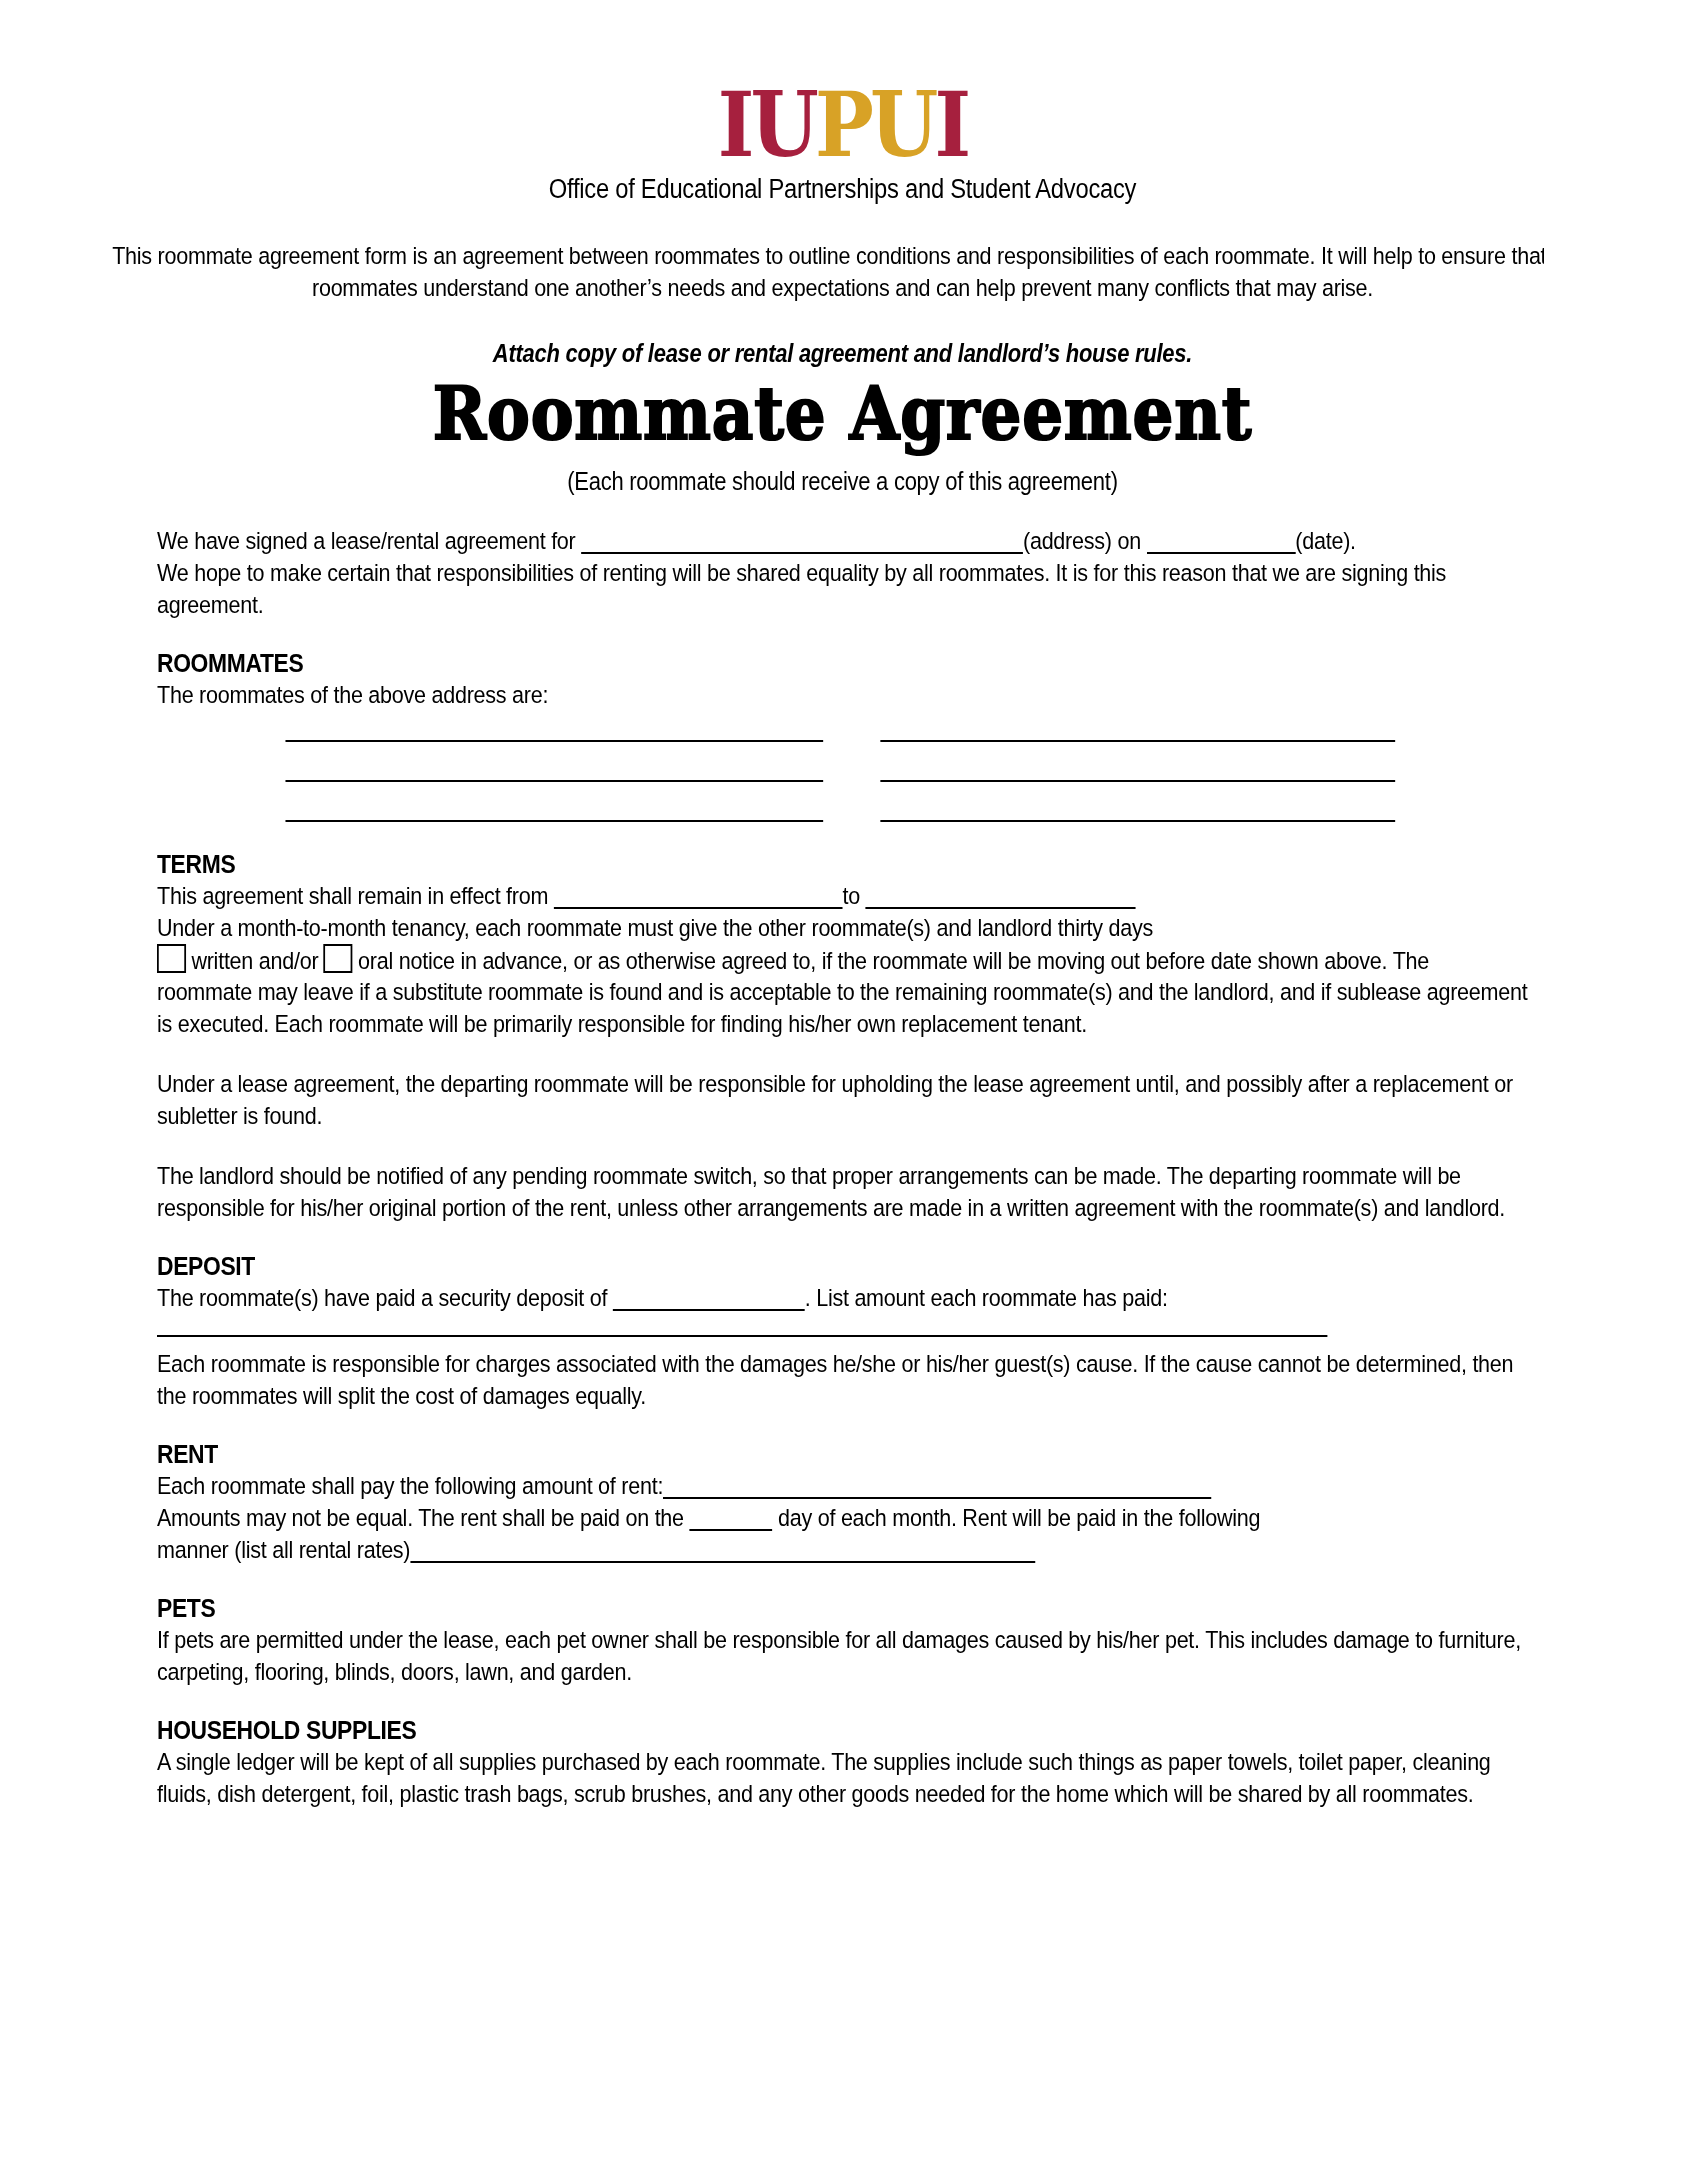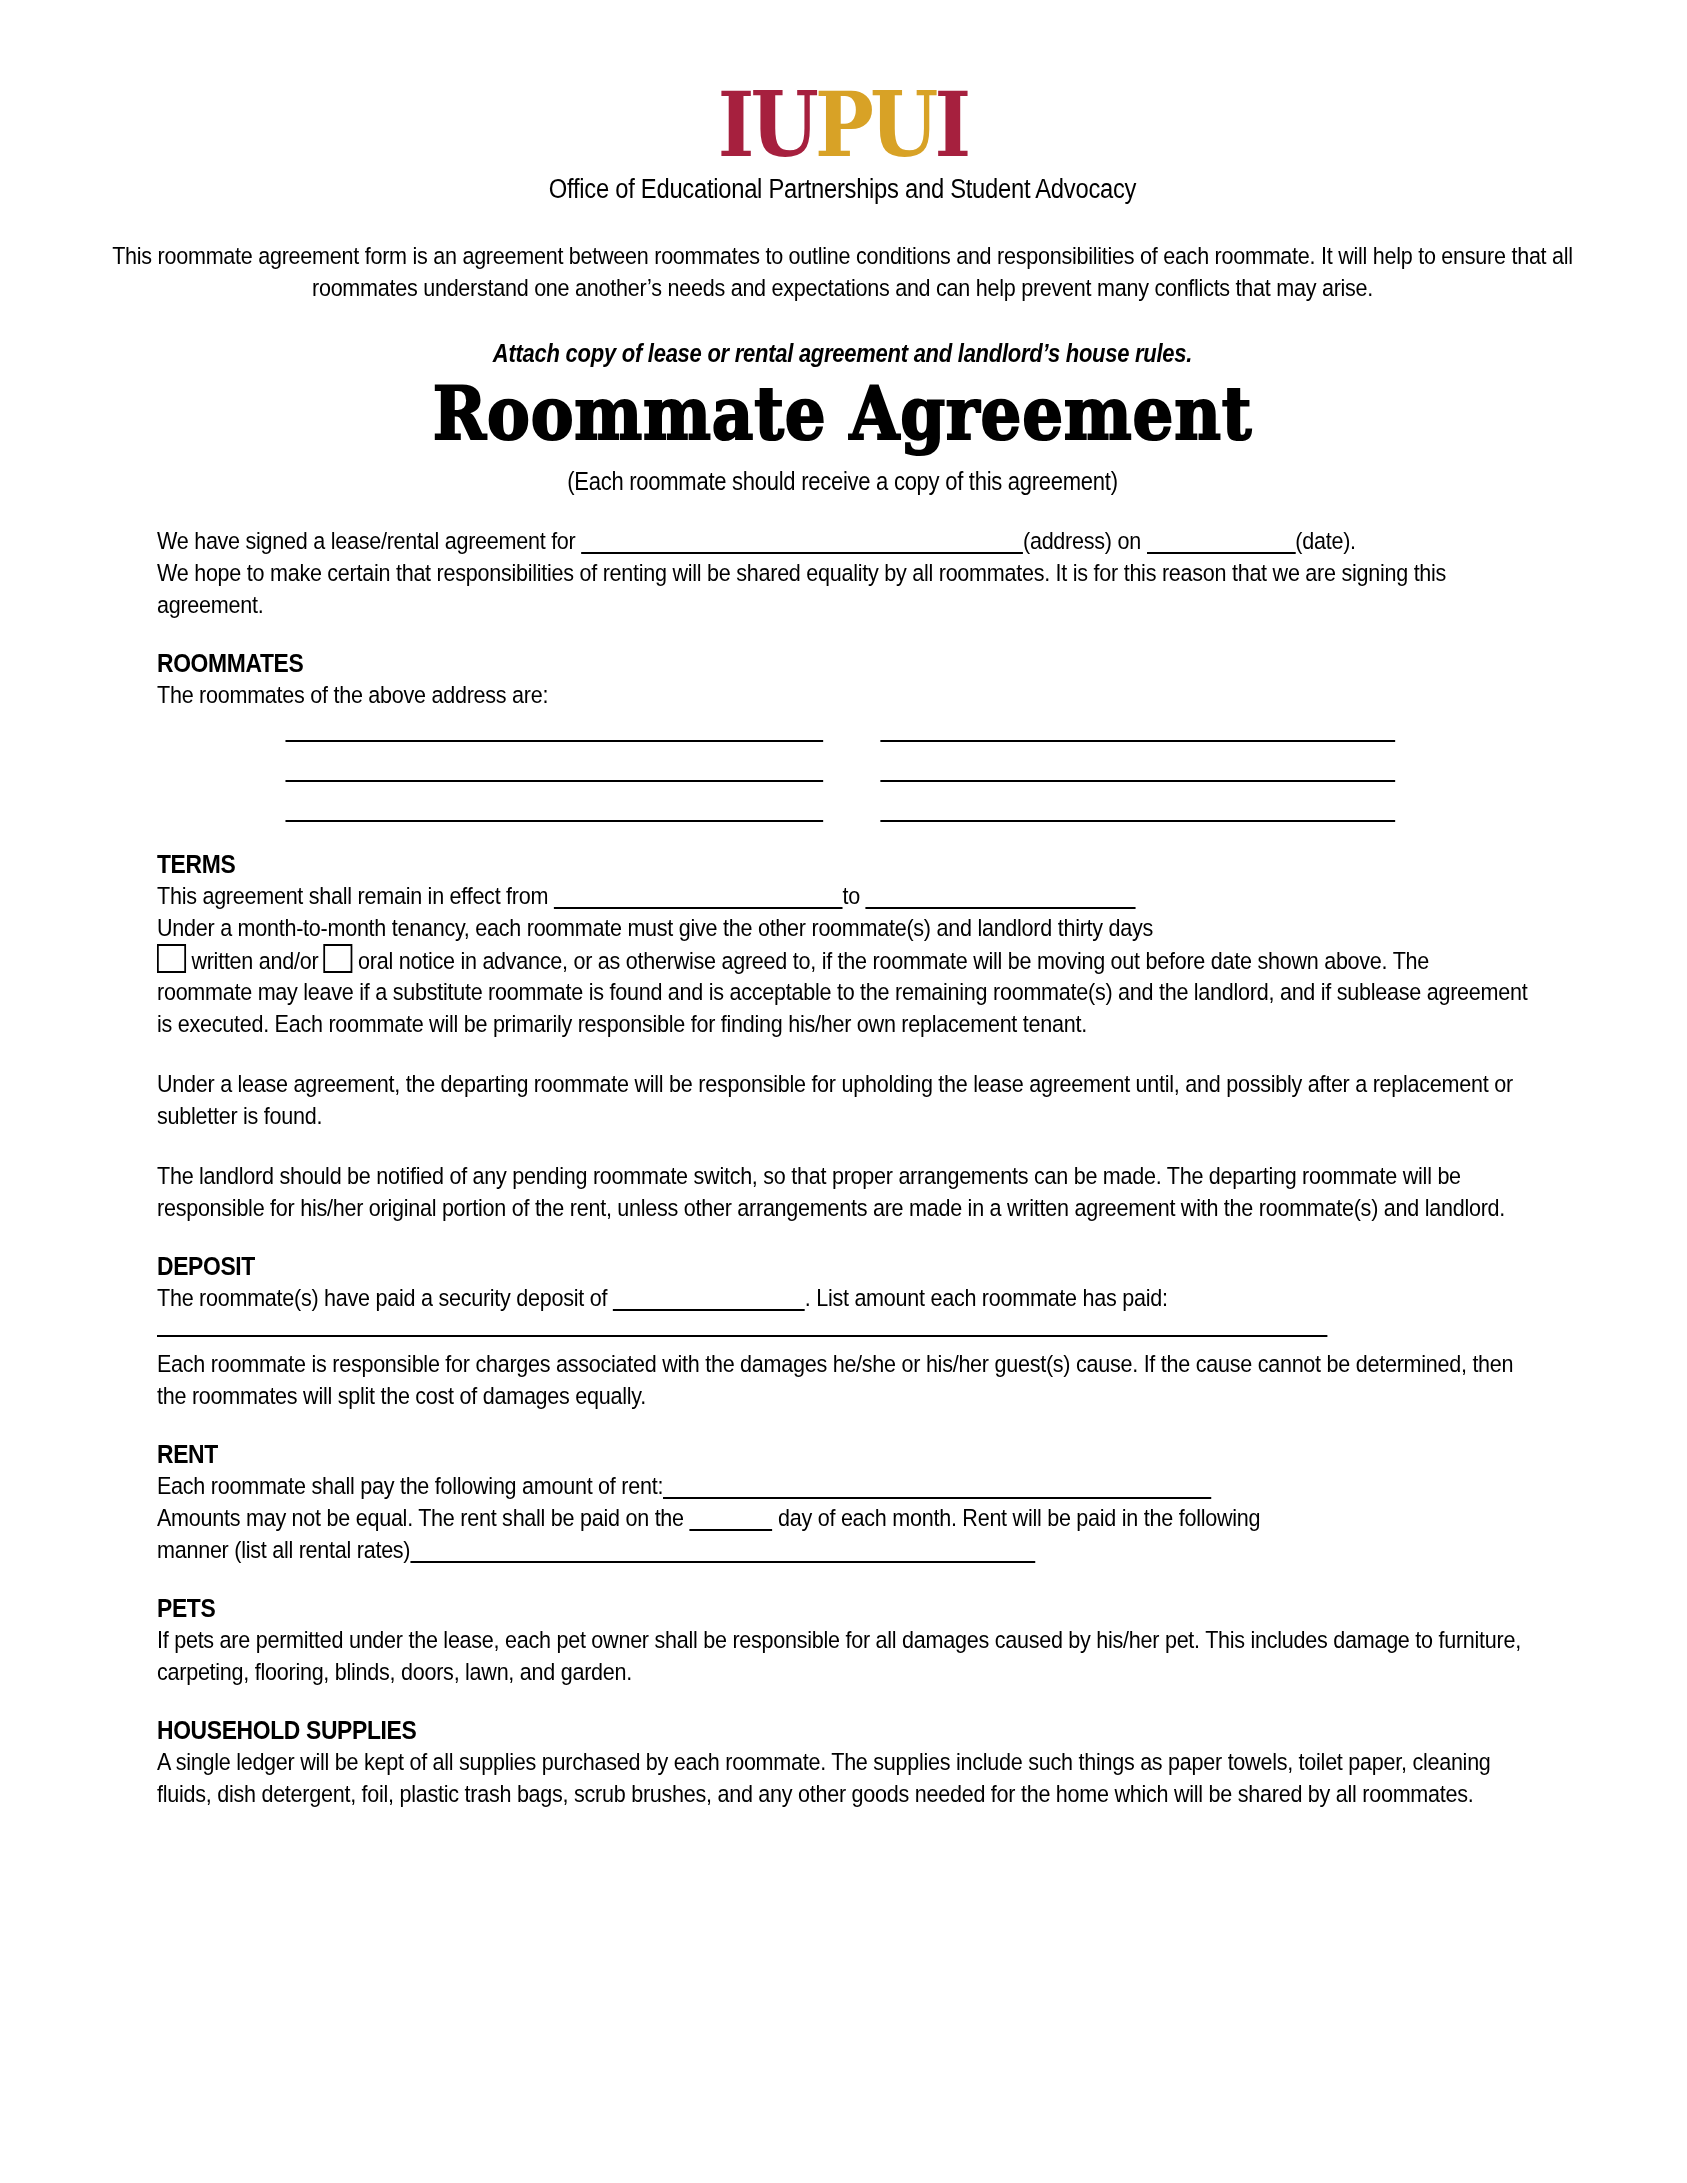--- a/index.html
+++ b/index.html
@@ -4,21 +4,20 @@
 <style>
   html, body { margin: 0; padding: 0; background: #ffffff; }
   .page {
     position: relative;
     width: 1544px;
     height: 2184px;
     background: #ffffff;
     overflow: hidden;
     font-family: "Liberation Sans", sans-serif;
     color: #000;
-    padding-left: 35px;
   }
   
   .doc {
     position: absolute;
     left: 157px;
     top: 0;
     width: 1558px;
     transform: scaleX(0.88);
     transform-origin: top left;
     font-size: 24.5px;

